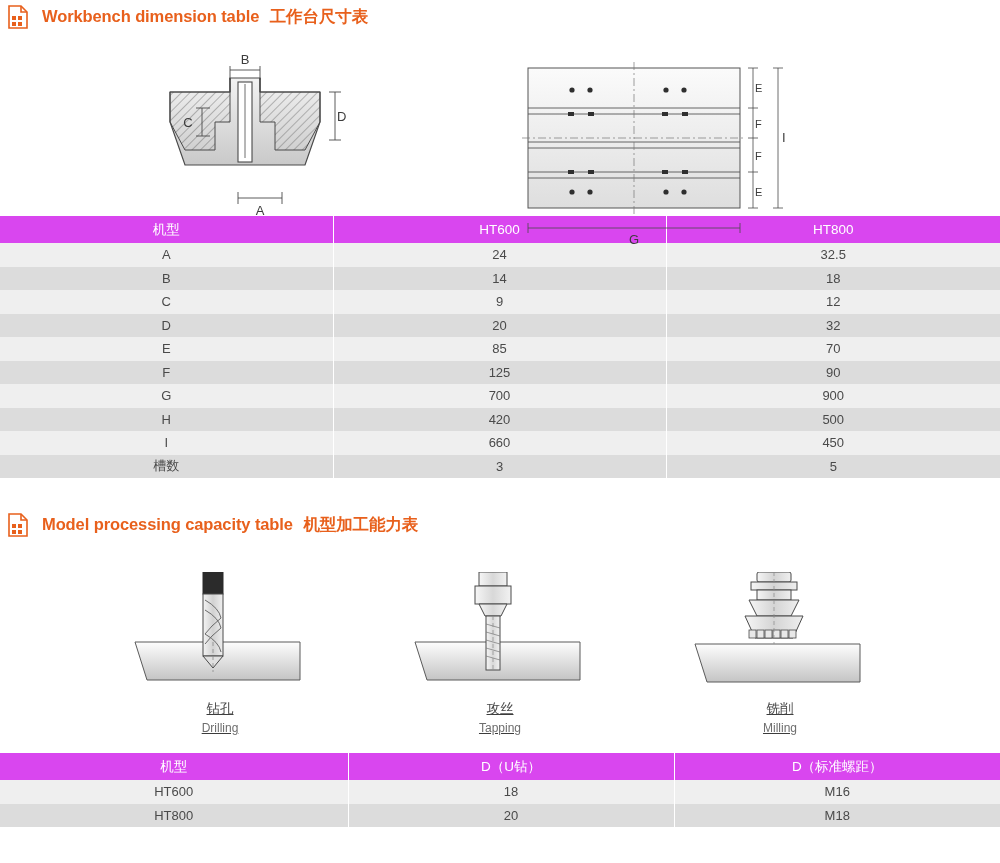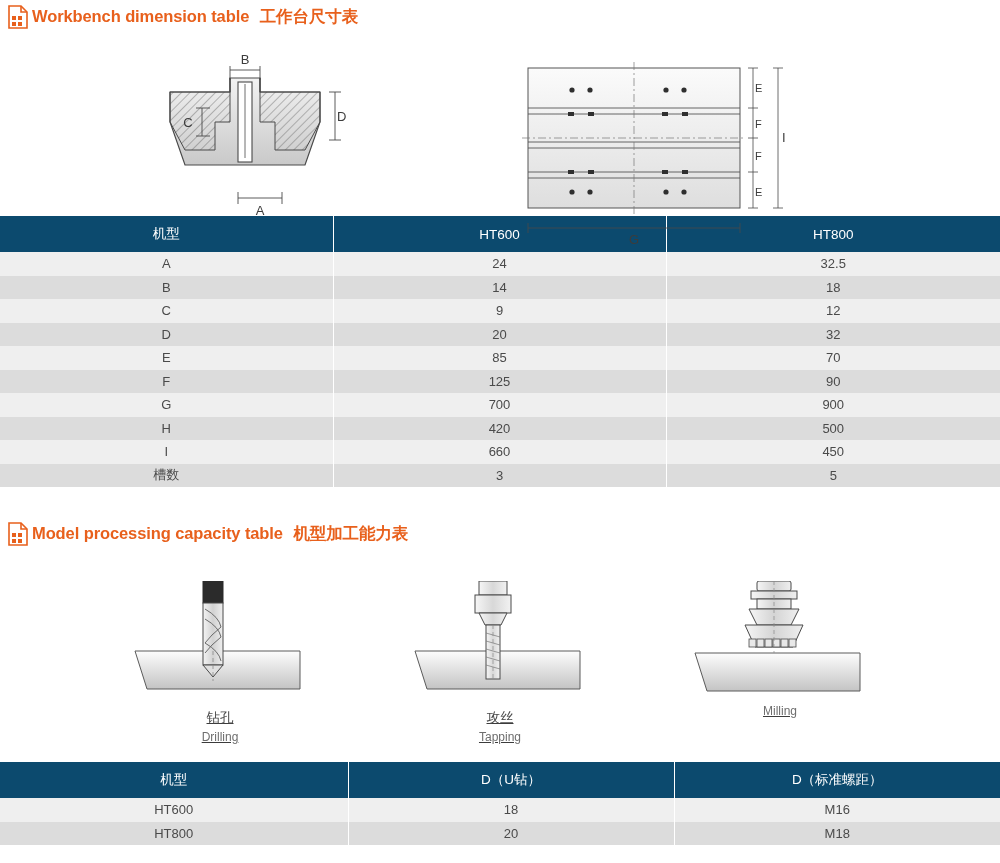--- a/index.html
+++ b/index.html
@@ -9,20 +9,21 @@
     background: #ffffff;
     font-family: "Liberation Sans", sans-serif;
     color: #3c3c3c;
   }
   .page { position: relative; width: 1000px; height: 863px; overflow: hidden; }
 
   
   .section-head {
     display: flex;
     align-items: center;
+    gap: 10px;
     padding-left: 6px;
   }
   .head-icon {
     width: 26px; height: 26px;
     position: relative;
     flex: 0 0 26px;
   }
   .head-icon svg { display: block; }
   .head-title {
     font-size: 16.5px;
@@ -39,24 +40,24 @@
     margin-top: 6px;
   }
 
   
   table.spec {
     width: 1000px;
     border-collapse: collapse;
     font-size: 13px;
   }
   table.spec th {
-    background: #0c4a6e;
+    background: #d946ef;
     color: #ffffff;
     font-weight: normal;
-    height: 36px;
+    height: 27px;
     font-size: 13.5px;
     border-right: 1px solid #ffffff;
   }
   table.spec th:last-child { border-right: none; }
   table.spec td {
     height: 23.5px;
     text-align: center;
     color: #4a4a4a;
     font-size: 13px;
     border-right: 1px solid #ffffff;
@@ -398,20 +399,21 @@
             <rect x="74" y="58" width="7" height="8"></rect>
             <rect x="82" y="58" width="7" height="8"></rect>
             <rect x="90" y="58" width="7" height="8"></rect>
             <rect x="98" y="58" width="7" height="8"></rect>
             <rect x="106" y="58" width="7" height="8"></rect>
             <rect x="114" y="58" width="7" height="8"></rect>
           </g>
           <line x1="99" y1="0" x2="99" y2="72" stroke="#8a8a8a" stroke-width="0.7" stroke-dasharray="4 3"></line>
         </svg>
       </div>
+      <div class="proc-label-cn">铣削</div>
       <div class="proc-label-en">Milling</div>
     </div>
   </div>
 
   <table class="spec">
     <thead>
       <tr>
         <th class="col2-1">机型</th>
         <th class="col2-2">D（U钻）</th>
         <th class="col2-3">D（标准螺距）</th>

